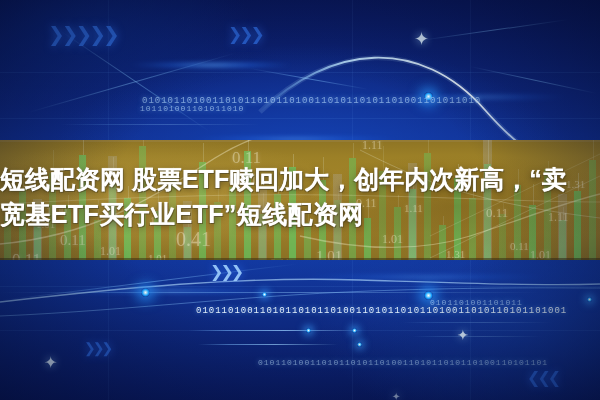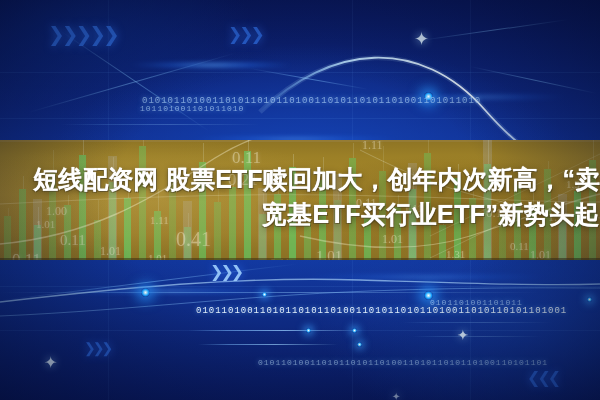--- a/index.html
+++ b/index.html
@@ -60,21 +60,21 @@
 
   
   .bar{position:absolute;bottom:0;}
   .wick{position:absolute;width:1px;background:rgba(225,235,215,.45);}
   .numf{position:absolute;font-family:"Liberation Serif","DejaVu Serif",serif;
          color:rgba(245,240,215,.42);text-shadow:0 0 4px rgba(255,250,220,.30);}
 
   
   .headline{
     position:absolute;left:0;top:162px;width:600px;
-    text-align:right;pointer-events:none;
+    text-align:left;pointer-events:none;
   }
   .hl-line{
     font-weight:700;font-size:25px;line-height:35px;color:#ffffff;
     letter-spacing:.4px;white-space:nowrap;
     text-shadow:
       0 0 1px rgba(255,255,255,.9),
       1px 1px 0 rgba(60,50,15,.55),
       -1px 1px 0 rgba(60,50,15,.35),
       0 2px 6px rgba(35,28,6,.55);
   }
@@ -304,16 +304,16 @@
         <div class="numf" style="left: 510px; top: 100px; font-size: 11px;">0.11</div>
       </div>
 
     <div class="band-bot-edge"></div>
   </div>
 
   <div class="vig"></div>
 
   <div class="headline">
     <div class="hl-line l1">短线配资网 股票ETF赎回加大，创年内次新高，“卖</div>
-    <div class="hl-line l2">宽基ETF买行业ETF”新势头起</div>
+    <div class="hl-line l2">宽基ETF买行业ETF”短线配资网</div>
   </div>
 
 </div>
 
 </body></html>

